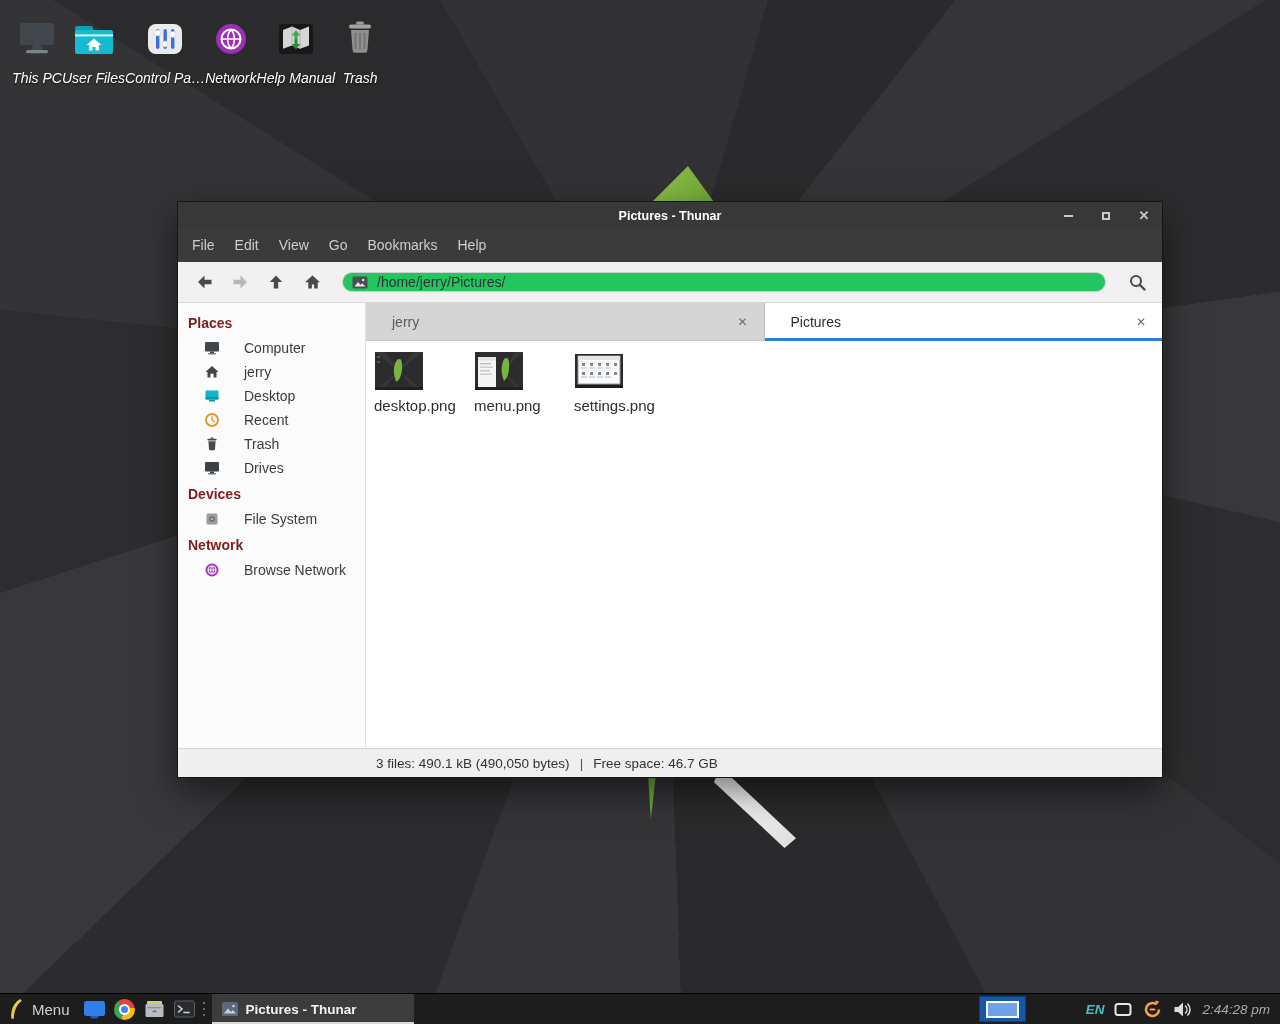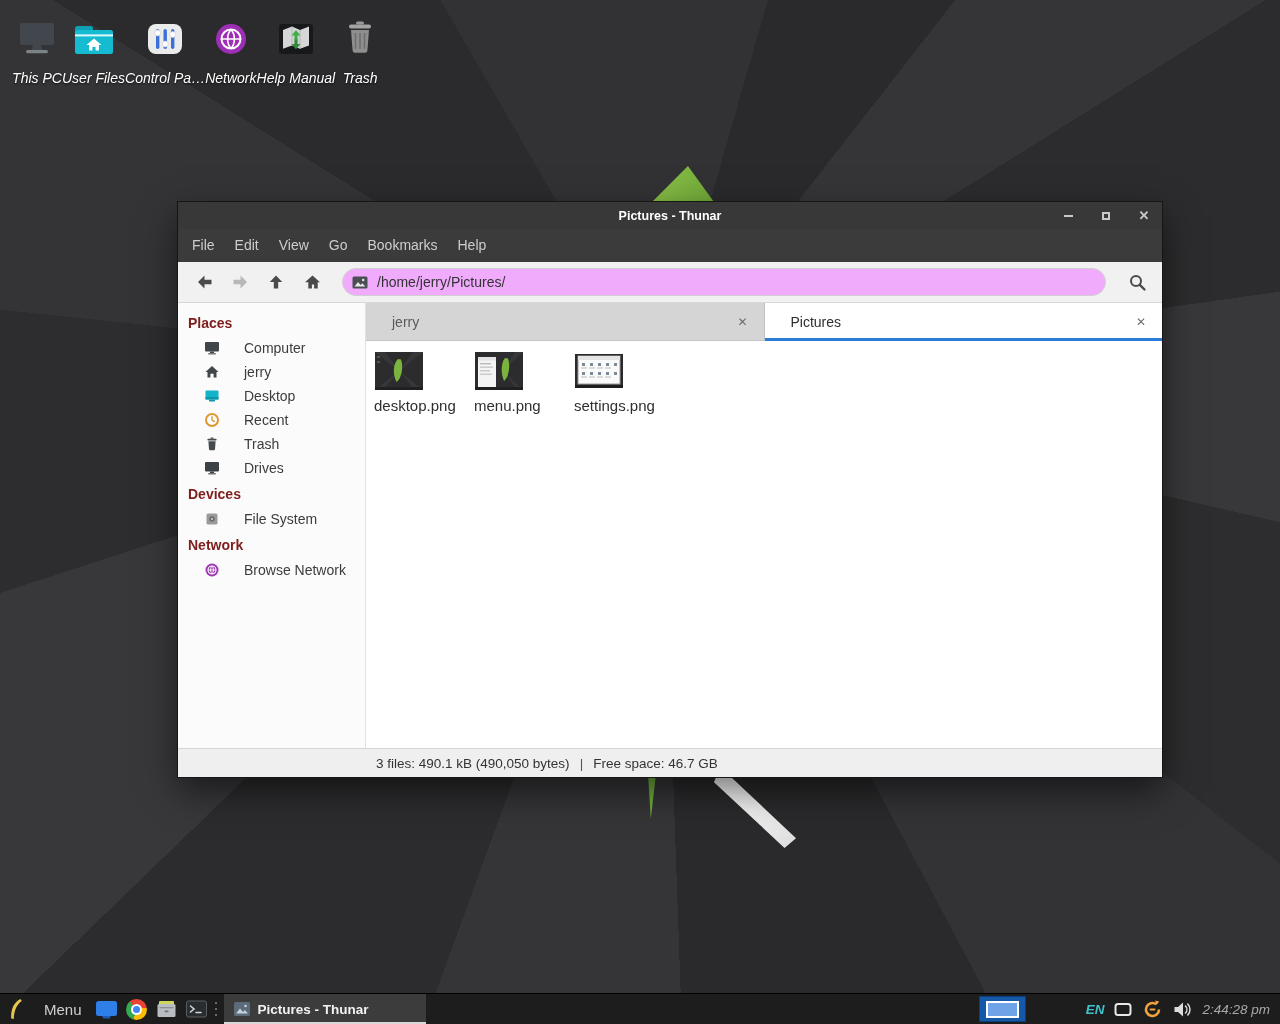--- a/index.html
+++ b/index.html
@@ -40,21 +40,21 @@
   .wc { width:16px; height:16px; display:flex; align-items:center; justify-content:center; cursor:pointer; }
   .wc-min-glyph { width:9px; height:2px; background:#c9c9c9; }
   .wc-max-glyph { width:8px; height:8px; border:2px solid #c9c9c9; }
   .wc-close-glyph { color:#c9c9c9; font-size:13px; font-weight:bold; line-height:1; }
 
   .menubar { height:33px; background:#3b3b3b; display:flex; align-items:center; padding-left:4px; flex:0 0 auto; }
   .menu-item { color:#cdcdcd; font-size:14px; padding:0 10px; line-height:33px; cursor:pointer; }
 
   .toolbar { height:41px; background:#f1f1f1; border-bottom:1px solid #d8d8d8; display:flex; align-items:center; padding:0 8px 0 10px; gap:4px; flex:0 0 auto; }
   .nav-btn { width:32px; height:30px; display:flex; align-items:center; justify-content:center; border-radius:3px; cursor:pointer; }
-  .pathbar { flex:1; height:28px; margin:0 10px 0 10px; background:#f0abfc; border:1px solid #d0d0d0; border-radius:14px;
+  .pathbar { flex:1; height:20px; margin:0 10px 0 10px; background:#22c55e; border:1px solid #d0d0d0; border-radius:14px;
     display:flex; align-items:center; padding:0 9px; gap:9px; cursor:text; }
   .path-text { font-size:14px; color:#333; }
   .search-btn { width:34px; height:30px; display:flex; align-items:center; justify-content:center; cursor:pointer; }
 
   .win-body { flex:1; display:flex; min-height:0; }
   .sidebar { width:188px; background:#fbfbfb; border-right:1px solid #e2e2e2; padding-top:6px; overflow:hidden; }
   .side-header { font-size:14px; font-weight:bold; color:#7f1d1d; padding:6px 0 5px 10px; }
   .side-item { display:flex; align-items:center; gap:24px; padding:4px 0 4px 26px; font-size:14px; color:#3c3c3c; cursor:pointer; }
   .side-item .si-icon { width:16px; height:16px; display:flex; align-items:center; justify-content:center; }
 
@@ -69,21 +69,21 @@
   .fileview { flex:1; background:#fff; padding:10px 0 0 8px; display:flex; align-items:flex-start; }
   .file-item { width:100px; display:flex; flex-direction:column; align-items:flex-start; cursor:pointer; }
   .file-thumb { width:50px; height:40px; display:flex; align-items:center; justify-content:center; }
   .file-name { margin-top:6px; font-size:15px; color:#2f2f2f; }
 
   .statusbar { height:29px; background:#efefef; border-top:1px solid #d6d6d6; display:flex; align-items:center; padding-left:198px; font-size:13.5px; color:#333; flex:0 0 auto; }
   .statusbar .sep { margin:0 10px; color:#555; }
 
   
   .taskbar { position:absolute; left:0; bottom:0; width:1280px; height:31px; background:#1d1d1d; display:flex; align-items:center; border-top:1px solid #000; }
-  .tb-menu { display:flex; align-items:center; gap:20px; padding:0 10px 0 8px; height:100%; cursor:pointer; }
+  .tb-menu { display:flex; align-items:center; gap:8px; padding:0 10px 0 8px; height:100%; cursor:pointer; }
   .tb-menu-label { color:#cfcfcf; font-size:15px; }
   .tb-launcher { width:30px; height:31px; display:flex; align-items:center; justify-content:center; cursor:pointer; }
   .tb-sep { width:8px; height:31px; display:flex; align-items:center; justify-content:center; cursor:grab; }
   .tb-sep .dots { width:2px; height:14px; background-image:repeating-linear-gradient(#6a6a6a 0 2px, transparent 2px 6px); }
   .tb-task { position:relative; height:31px; width:202px; margin-left:4px; background:#3c3c3c; display:flex; align-items:center; gap:8px; padding:0 10px; cursor:pointer; }
   .tb-task-label { color:#f2f2f2; font-size:13.5px; font-weight:bold; white-space:nowrap; overflow:hidden; }
   .tb-task::after { content:""; position:absolute; left:0; right:0; bottom:0; height:2.5px; background:#d8d8d8; }
   .tb-spacer { flex:1; }
   .pager { width:47px; height:26px; background:#1558a8; border:1px solid #0c3e7d; display:flex; align-items:center; justify-content:center; margin-right:60px; cursor:pointer; }
   .pager-win { width:33px; height:17px; background:#6fa3e8; border:2px solid #fff; }

